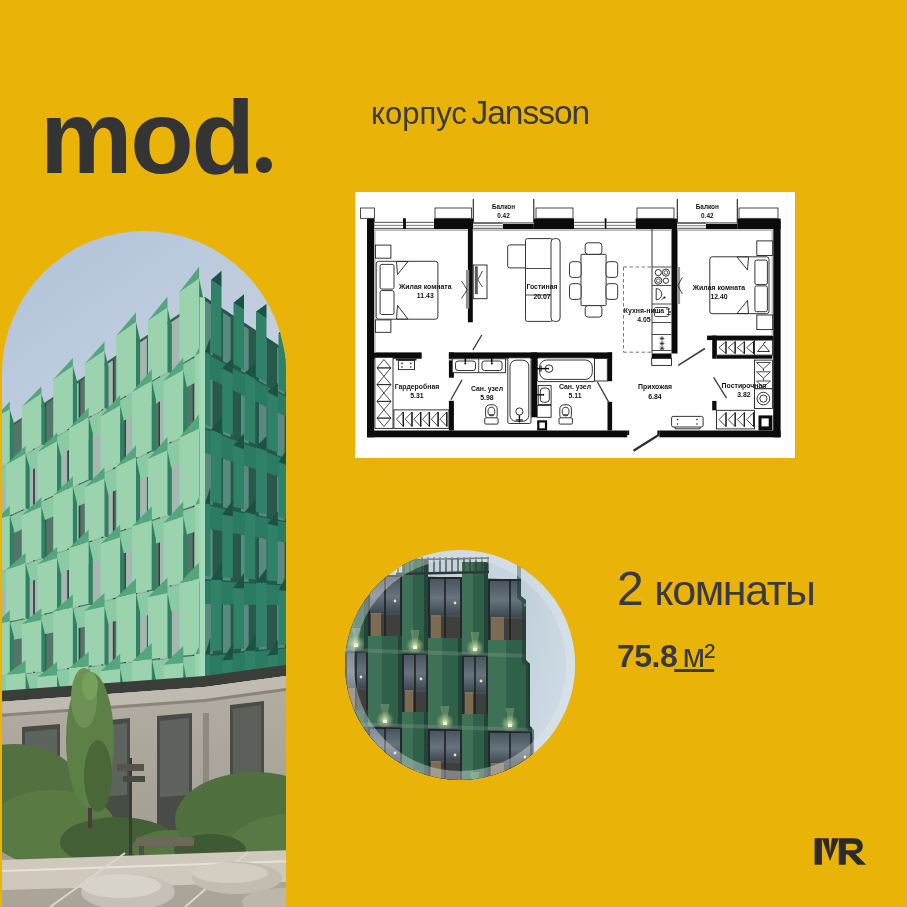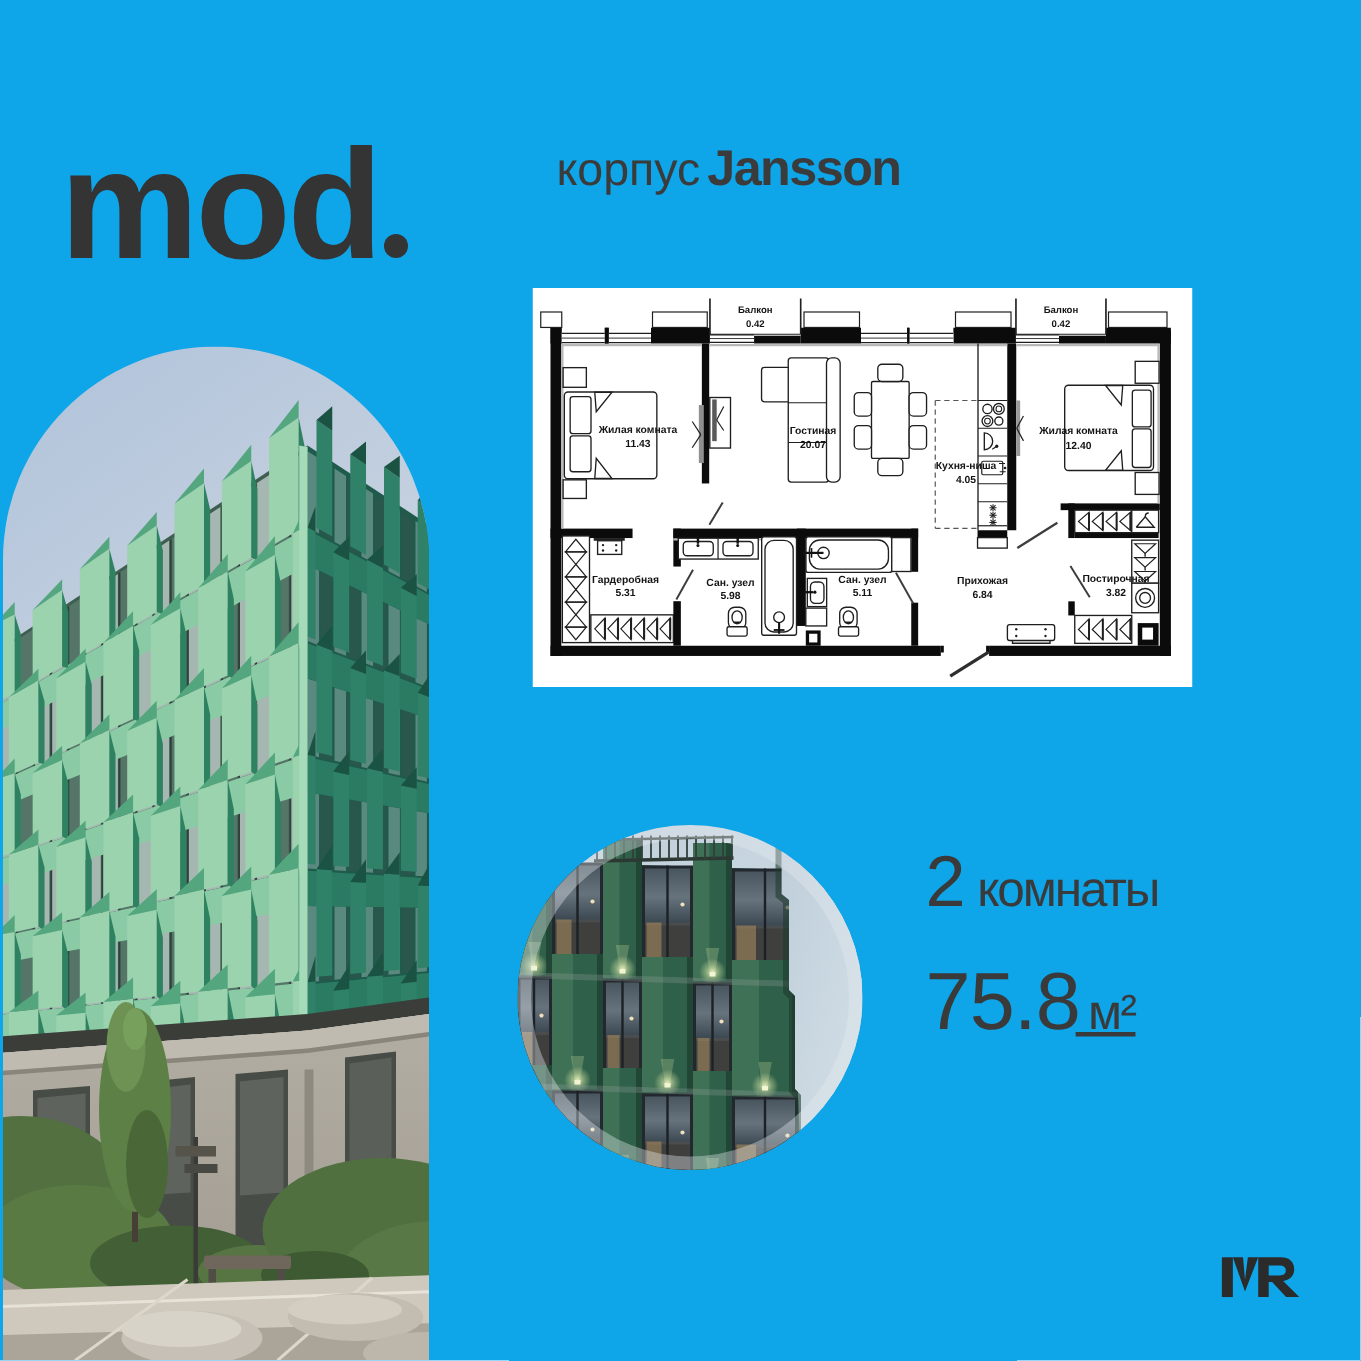--- a/index.html
+++ b/index.html
@@ -1,24 +1,24 @@
 <!DOCTYPE html>
 <html><head><meta charset="utf-8">
 <style>
 html,body{margin:0;padding:0;background:#fff;}
-#page{position:relative;width:907px;height:907px;background:#0ea5e9;overflow:hidden;
+#page{position:relative;width:907px;height:907px;background:#eab308;overflow:hidden;
  font-family:"Liberation Sans",sans-serif;}
 .abs{position:absolute;}
 </style></head>
 <body>
 <div id="page">
 
 <div class="abs" style="left:40px;top:78px;font-weight:bold;font-size:104px;letter-spacing:-2.2px;color:#343434;">mod<span style="display:inline-block;width:16px;height:16px;border-radius:50%;background:#343434;margin-left:3px;"></span></div>
 
-<div class="abs" style="left:371px;top:94px;font-size:31px;color:#3b3b3b;">корпус <span style="font-weight:bold;font-size:33.5px;letter-spacing:-1.0px;margin-left:-4px;margin-top:32px;">Jansson</span></div>
+<div class="abs" style="left:371px;top:94px;font-size:31px;color:#3b3b3b;">корпус <span style="font-weight:normal;font-size:33.5px;letter-spacing:-1.0px;margin-left:-4px;margin-top:32px;">Jansson</span></div>
 
 <svg class="abs" style="left:0;top:225px;" width="290" height="682" viewBox="0 225 290 682">
 <defs>
 <clipPath id="archClip">
           <path d="M2,907 L2,373 A142,142 0 0 1 286,373 L286,907 Z"></path>
         </clipPath>
 <linearGradient id="sky" x1="0" y1="0" x2="0.3" y2="1">
           <stop offset="0" stop-color="#b0c2da"></stop>
           <stop offset="0.5" stop-color="#c8d3e0"></stop>
           <stop offset="0.85" stop-color="#e9eced"></stop>
@@ -1055,23 +1055,23 @@
 <path d="M396,560 L489,558" stroke="#39453f" stroke-width="1.6" fill="none"></path>
 
 <path d="M530,540 L580,540 L580,790 L534,790 L534,730 L530,726 L530,664 L526,660 L526,600 L521,596 L521,540 Z" fill="url(#dusk)"></path>
 <path d="M521,540 L521,596 L526,600 L526,660 L530,664 L530,726 L534,730 L534,790 L530,790 L530,732 L526,728 L526,666 L522,662 L522,602 L517,598 L517,540 Z" fill="#1e3b2f" opacity="0.6"></path>
 
 <circle cx="460" cy="665" r="110.5" fill="none" stroke="#e4ebee" stroke-width="9" opacity="0.38"></circle>
 </g>
 
 </svg>
 
-<div class="abs" style="left:617px;top:561px;color:#3a3a3a;"><span style="font-size:48px;">2</span><span style="font-size:33px;letter-spacing:-1.4px;"> комнаты</span></div>
-
-<div class="abs" style="left:617px;top:637px;color:#3a3a3a;"><span style="font-size:54px;letter-spacing:-0.5px;">75.8</span><span style="font-size:33px;letter-spacing:-1px;margin-left:-3px;text-decoration:underline;"> м²</span></div>
+<div class="abs" style="left:617px;top:561px;color:#3a3a3a;"><span style="font-size:48px;">2</span><span style="font-size:43px;letter-spacing:-1.4px;"> комнаты</span></div>
+
+<div class="abs" style="left:617px;top:637px;color:#3a3a3a;"><span style="font-size:32px;letter-spacing:-0.5px;font-weight:bold;">75.8</span><span style="font-size:33px;letter-spacing:-1px;margin-left:-3px;text-decoration:underline;"> м²</span></div>
 
 
 <svg class="abs" style="left:805px;top:830px;" width="70" height="45" viewBox="805 830 70 45">
 
 <g fill="#2b2b2b">
 <rect x="814.6" y="838.2" width="7.3" height="26.5"></rect>
 <polygon points="821.9,838.2 830,861 838.8,838.2 831.9,838.2 830,853.2 828.7,838.2"></polygon>
 </g>
 
 <path fill="#2b2b2b" fill-rule="evenodd" d="M838.8,864.7 L838.8,838.2 L853.8,838.2 C859.6,838.2 862.8,841.3 862.8,846.1 C862.8,850.6 859.9,853.4 855.4,854 L866.2,864.7 L857.4,864.7 L848.1,854.6 L845.8,854.6 L845.8,864.7 Z M845.8,843.7 L852.9,843.7 C855.7,843.7 857.2,844.9 857.2,847 C857.2,849.1 855.7,850.3 852.9,850.3 L845.8,850.3 Z"></path>

